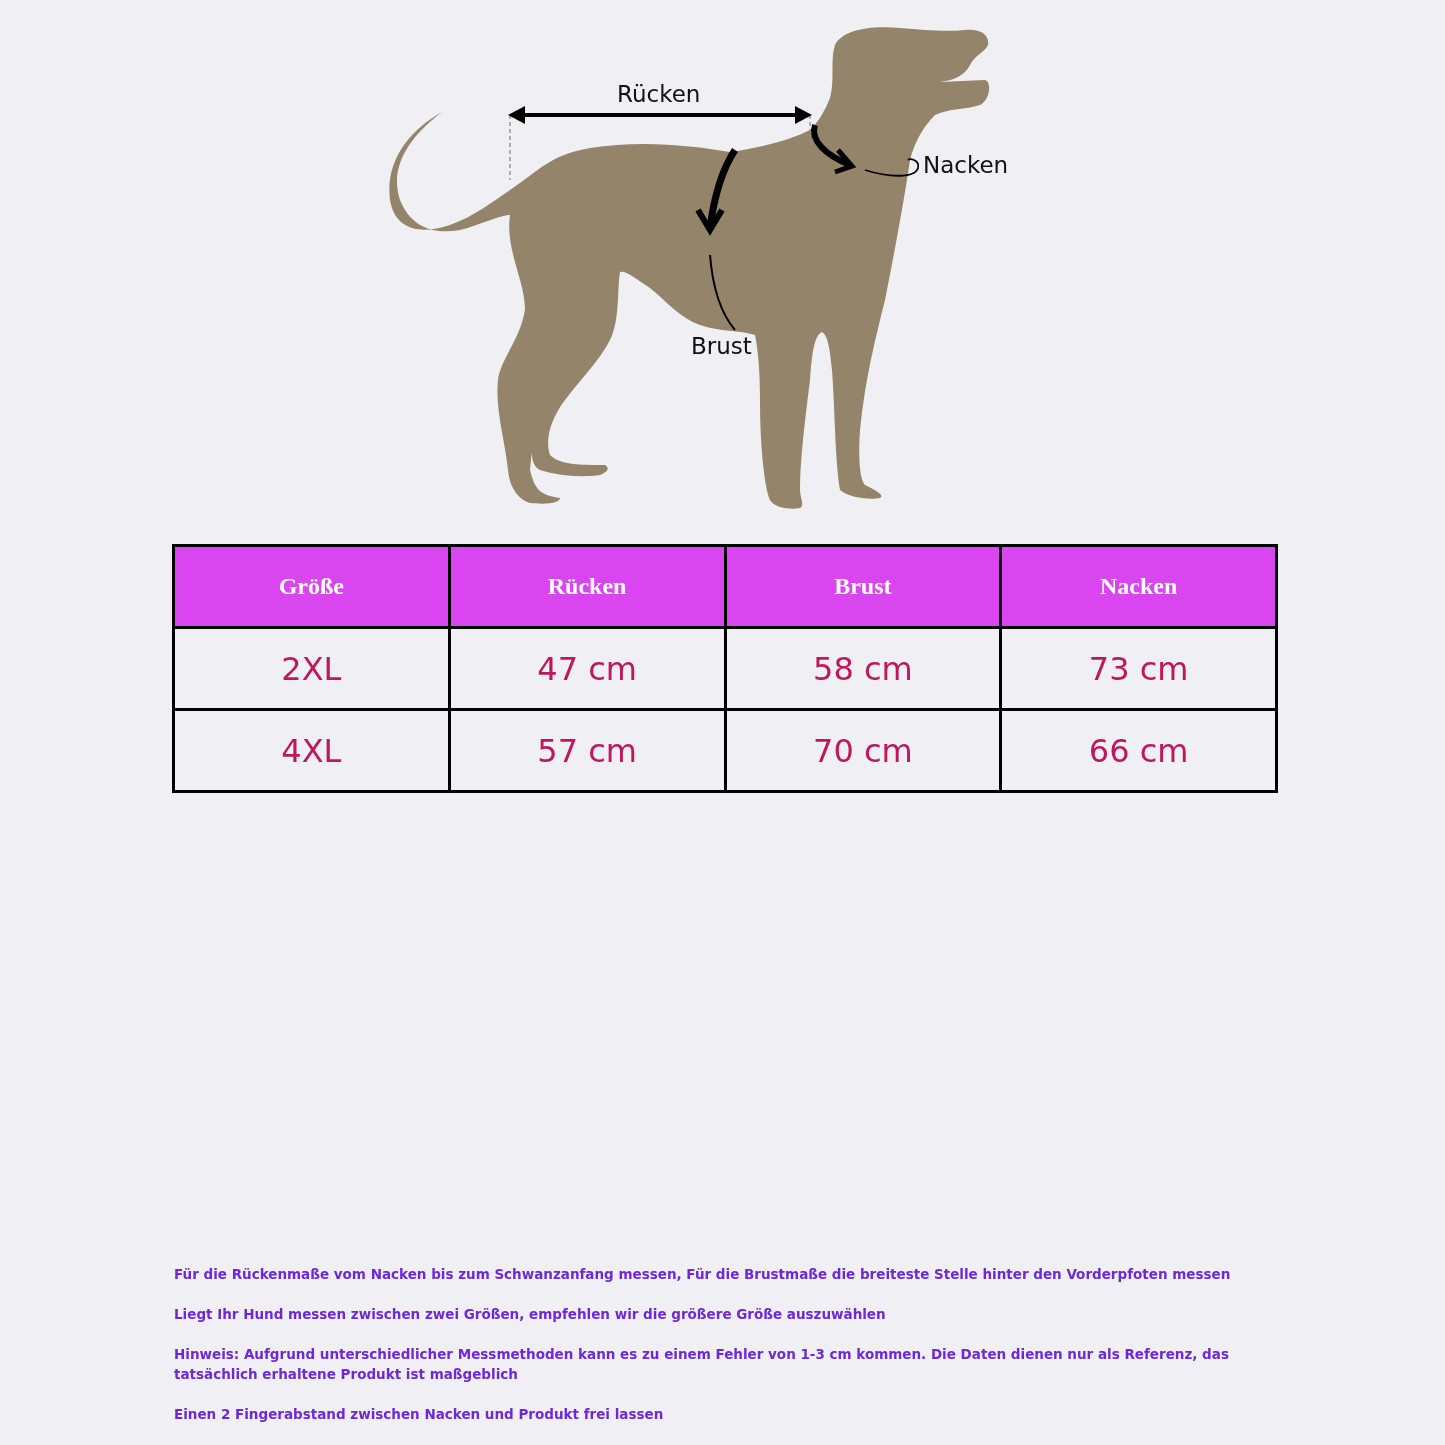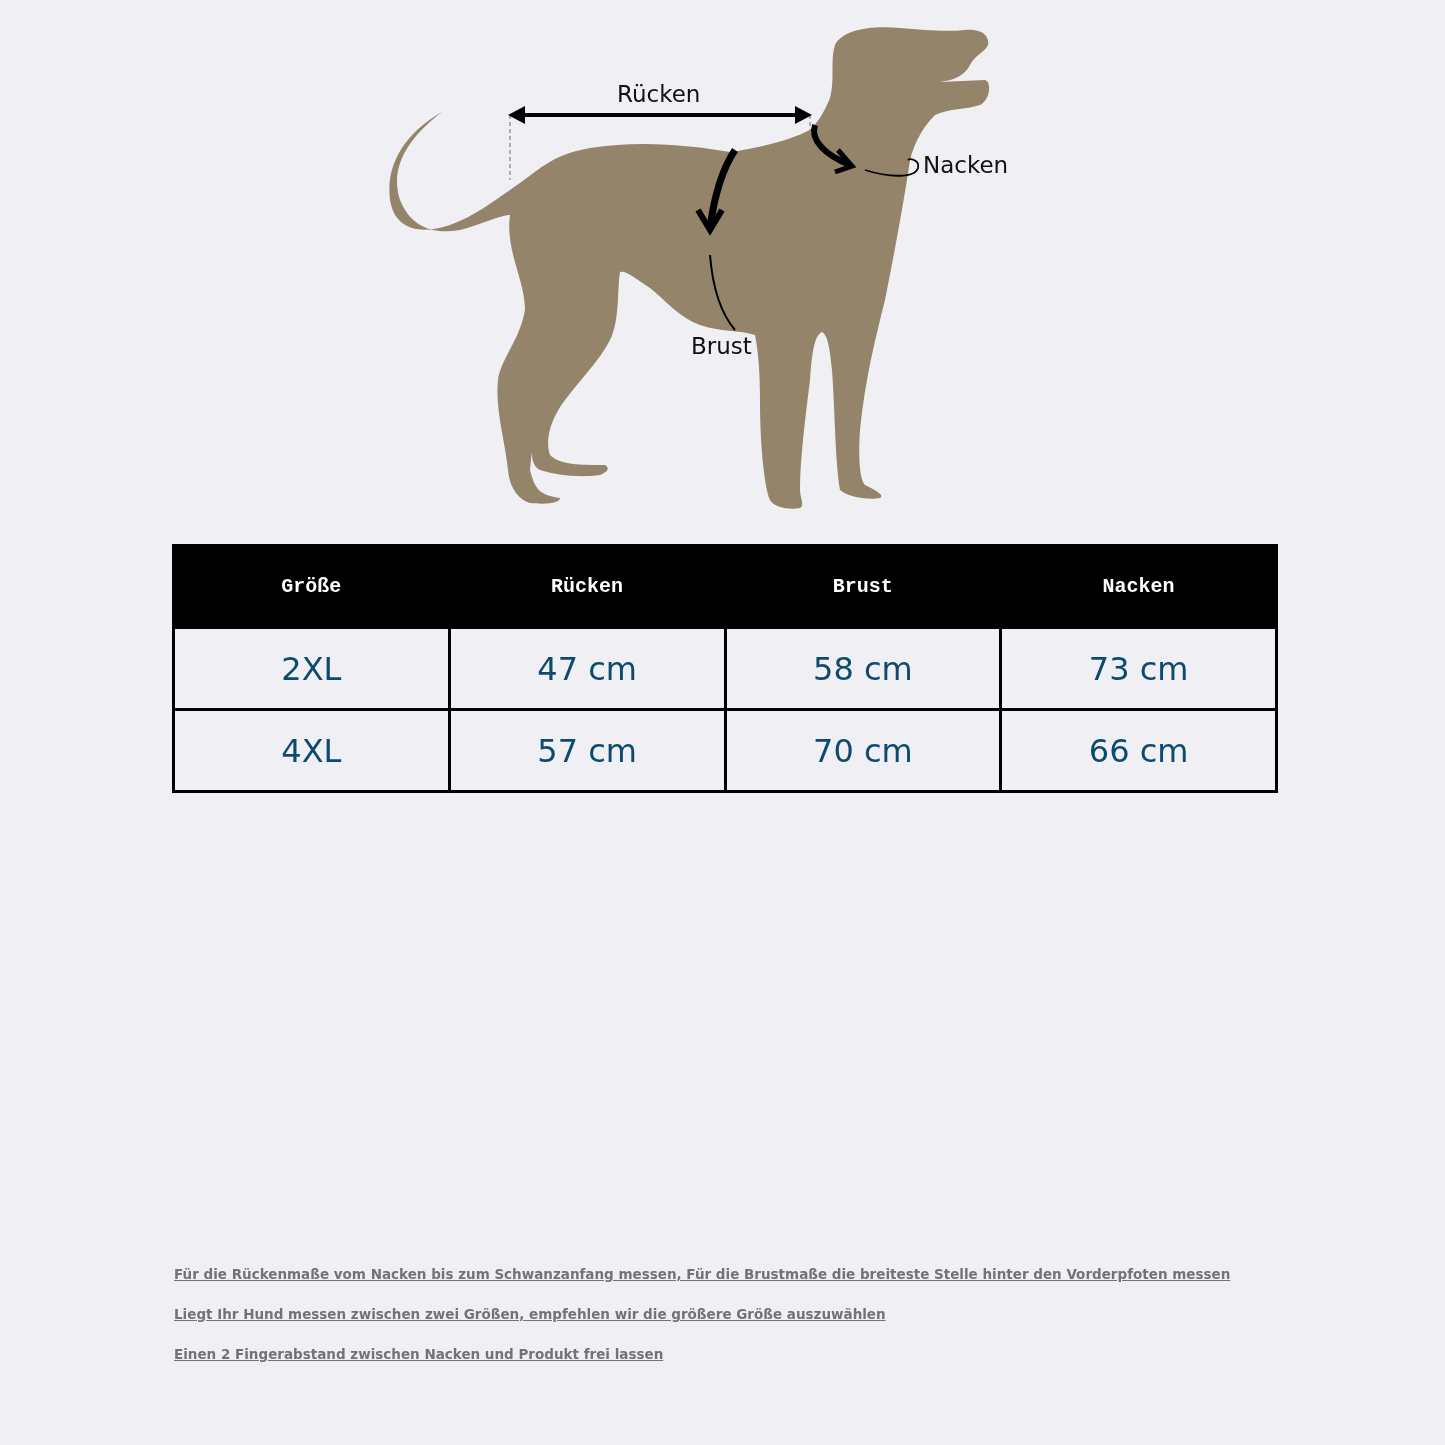--- a/index.html
+++ b/index.html
@@ -11,29 +11,29 @@
   .illustration svg { width:650px; height:500px; display:block; }
   .diag-label { position:absolute; font-family:"DejaVu Sans", sans-serif; font-size:23px; color:#111; }
   table.size-table {
     position:absolute; left:172px; top:544px; width:1106px;
     border-collapse:collapse; table-layout:fixed;
   }
   .size-table th, .size-table td {
     border:3px solid #000; text-align:center; height:79px; padding:0;
   }
   .size-table th {
-    background:#000000; color:#fff; font-family:Liberation Mono, monospace; font-weight:bold; font-size:20px;
+    background:#d946ef; color:#fff; font-family:Liberation Serif, serif; font-weight:bold; font-size:24px;
   }
   .size-table td {
-    background:#f0eff3; color:#0c4a6e; font-family:"DejaVu Sans", sans-serif; font-size:32px;
+    background:#f0eff3; color:#be185d; font-family:"DejaVu Sans", sans-serif; font-size:32px;
   }
   .notes { position:absolute; left:174px; top:1264px; width:1110px; }
   .note {
-    color:#737373; font-family:"DejaVu Sans", sans-serif; font-weight:bold; font-size:13.5px;
-    line-height:20px; margin:0 0 20px 0;text-decoration:underline;
+    color:#6d28d9; font-family:"DejaVu Sans", sans-serif; font-weight:bold; font-size:13.5px;
+    line-height:20px; margin:0 0 20px 0;
   }
 </style>
 </head>
 <body>
 
 <div class="illustration">
   <svg viewBox="0 0 650 500">
     <path fill="#93846a" d="M62,92 C30,110 5,140 10,180 C15,210 40,215 70,205 C95,196 115,180 130,170 C160,150 170,135 210,128 C260,120 310,125 350,132 C380,128 410,120 430,110 C440,100 445,90 450,78 C455,60 450,40 455,25 C462,10 490,5 520,8 C545,10 565,12 585,10 C600,8 610,15 608,25 C605,32 595,35 590,45 C585,55 575,60 560,62 L605,60 C612,62 610,80 600,85 C585,90 570,88 555,95 C545,105 535,120 530,140 C525,175 515,230 505,280 C495,320 485,360 480,410 C478,440 480,460 485,465 C495,470 505,475 500,478 C490,480 470,478 460,470 C455,440 455,390 452,350 C450,330 448,315 442,312 C435,315 432,330 430,360 C425,400 420,440 420,470 C420,478 425,485 420,488 C410,490 395,488 390,480 C385,470 380,430 380,380 C380,350 378,330 375,315 C360,310 340,312 320,305 C300,298 285,280 270,268 C255,258 245,250 240,252 C237,270 240,300 230,320 C220,340 200,360 185,380 C170,400 165,420 170,435 C180,445 200,445 225,445 C230,448 228,452 220,455 C200,458 175,455 160,450 C150,445 150,430 155,400 L150,450 C155,470 160,475 180,478 C180,482 170,485 150,483 C140,480 130,470 128,450 C125,420 115,390 118,360 C120,340 140,320 145,290 C145,260 125,230 130,195 C120,195 100,205 80,210 C50,215 30,205 20,180 C10,150 25,120 62,92 Z"></path>
     <line x1="130" y1="95" x2="130" y2="160" stroke="#999" stroke-width="1.5" stroke-dasharray="4,3"></line>
     <line x1="430" y1="95" x2="430" y2="110" stroke="#999" stroke-width="1.5" stroke-dasharray="4,3"></line>
@@ -73,14 +73,15 @@
       <td>57 cm</td>
       <td>70 cm</td>
       <td>66 cm</td>
     </tr>
   </tbody>
 </table>
 
 <div class="notes">
   <p class="note">Für die Rückenmaße vom Nacken bis zum Schwanzanfang messen, Für die Brustmaße die breiteste Stelle hinter den Vorderpfoten messen</p>
   <p class="note">Liegt Ihr Hund messen zwischen zwei Größen, empfehlen wir die größere Größe auszuwählen</p>
+  <p class="note">Hinweis: Aufgrund unterschiedlicher Messmethoden kann es zu einem Fehler von 1-3 cm kommen. Die Daten dienen nur als Referenz, das tatsächlich erhaltene Produkt ist maßgeblich</p>
   <p class="note">Einen 2 Fingerabstand zwischen Nacken und Produkt frei lassen</p>
 </div>
 
 </body></html>

